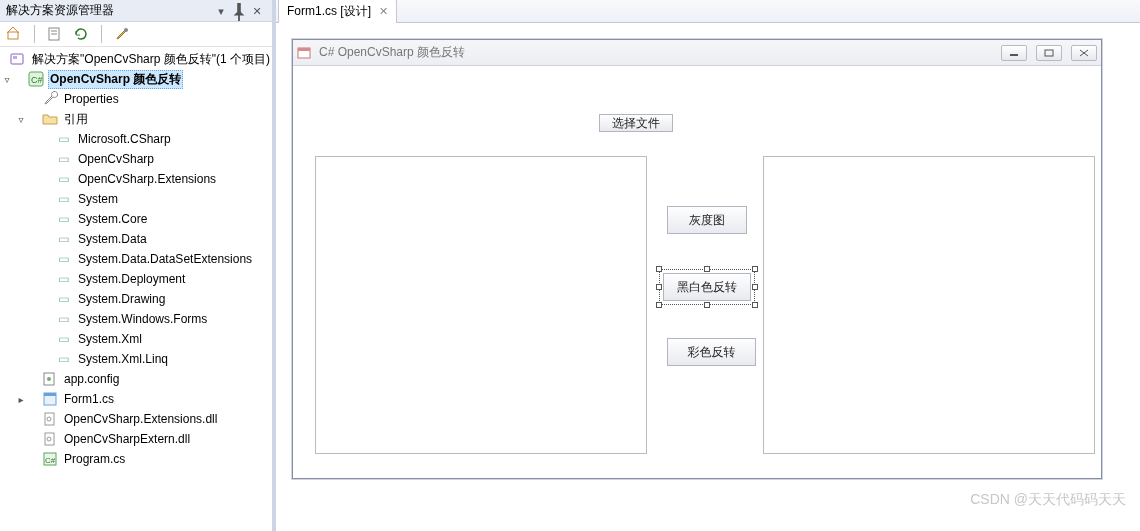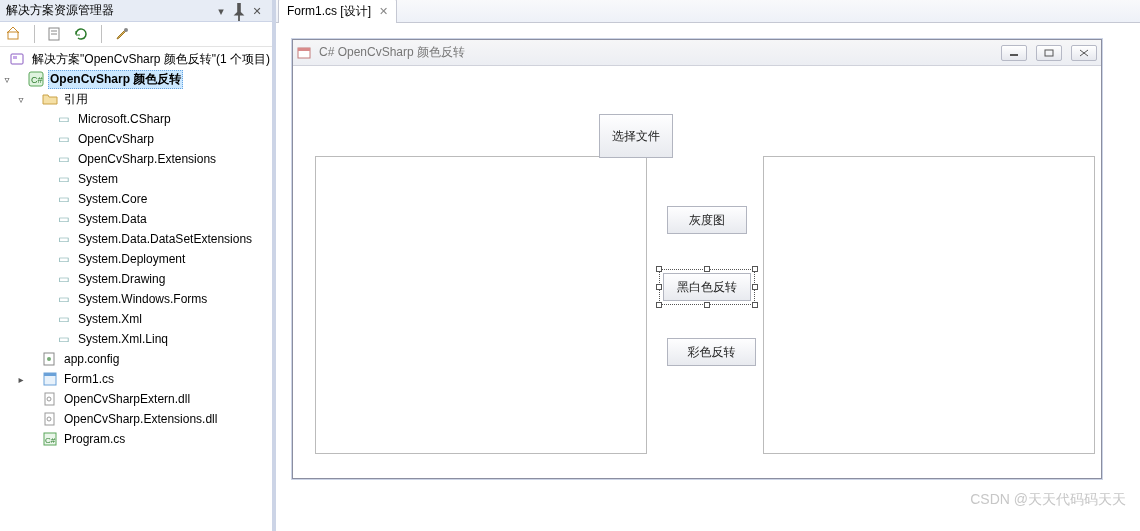--- a/index.html
+++ b/index.html
@@ -139,21 +139,21 @@
     .btn {
       position: absolute;
       border: 1px solid #b2b5c0;
       background: linear-gradient(#fefeff,#e8eaef);
       text-align: center;
       font-size: 12px;
       display: flex; align-items: center; justify-content: center;
       height: 28px;
       color: #222;
     }
-    .btn.select { left: 306px; top: 48px; width: 74px; height: 44px; }
+    .btn.select { left: 306px; top: 48px; width: 74px; height: 18px; }
     .btn.gray { left: 374px; top: 140px; width: 80px; }
     .btn.bw   { left: 370px; top: 207px; width: 88px; height: 28px; }
     .btn.color{ left: 374px; top: 272px; width: 89px; }
     
     .sel-adorn { position: absolute; border: 1px dotted #555; pointer-events: none; }
     .sel-adorn.bw-sel { left: 366px; top: 203px; width: 96px; height: 36px; }
     .handle { position: absolute; width: 6px; height: 6px; background: #fff; border: 1px solid #555; }
     .h-nw{ left:-4px; top:-4px;} .h-n{ left:calc(50% - 3px); top:-4px;} .h-ne{ right:-4px; top:-4px;}
     .h-w{ left:-4px; top:calc(50% - 3px);} .h-e{ right:-4px; top:calc(50% - 3px);}
     .h-sw{ left:-4px; bottom:-4px;} .h-s{ left:calc(50% - 3px); bottom:-4px;} .h-se{ right:-4px; bottom:-4px;}
@@ -229,20 +229,31 @@
         <span class="ico ico-csproj">
             <svg width="16" height="16">
               <rect x="1" y="1" width="14" height="14" rx="2" fill="#dff3df" stroke="#5aa65a"></rect>
               <text x="3" y="12" font-size="9" fill="#2a7a2a">C#</text>
             </svg>
           </span>
         <span class="lbl bold">OpenCvSharp 颜色反转</span>
       </div>
       <div class="node">
         <span class="ind"></span>
+          <span class="ind"></span>
+          <span class="ind"></span>
+        <span class="ico ico-prop">
+            <svg width="16" height="16">
+              <path d="M4 11l6-6a3 3 0 1 1 1 1l-6 6-2 1z" fill="none" stroke="#888"></path>
+            </svg>
+          </span>
+        <span class="lbl">Properties</span>
+      </div>
+      <div class="node">
+        <span class="ind"></span>
         <span class="arrow">▿</span>
         <span class="ind"></span>
         <span class="ico ico-folder">
             <svg width="16" height="16">
               <path d="M1 4h5l1 2h8v7H1z" fill="#f5e0a6" stroke="#caa247"></path>
             </svg>
           </span>
         <span class="lbl">引用</span>
       </div>
 
@@ -370,33 +381,33 @@
       <div class="node">
           <span class="ind"></span>
           <span class="ind"></span>
           <span class="ind"></span>
           <span class="ico ico-dll">
             <svg width="14" height="14">
               <rect x="2" y="1" width="9" height="12" fill="#fff" stroke="#999"></rect>
               <circle cx="6" cy="7" r="2" fill="none" stroke="#999"></circle>
             </svg>
           </span>
-          <span class="lbl">OpenCvSharpExtern.dll</span>
+          <span class="lbl">OpenCvSharp.Extensions.dll</span>
         </div>
       <div class="node">
           <span class="ind"></span>
           <span class="ind"></span>
           <span class="ind"></span>
           <span class="ico ico-dll">
             <svg width="14" height="14">
               <rect x="2" y="1" width="9" height="12" fill="#fff" stroke="#999"></rect>
               <circle cx="6" cy="7" r="2" fill="none" stroke="#999"></circle>
             </svg>
           </span>
-          <span class="lbl">OpenCvSharp.Extensions.dll</span>
+          <span class="lbl">OpenCvSharpExtern.dll</span>
         </div>
       <div class="node">
           <span class="ind"></span>
           <span class="ind"></span>
           <span class="ind"></span>
           <span class="ico ico-cs">
             <svg width="14" height="14">
               <rect x="1" y="1" width="12" height="12" fill="#eaf6ea" stroke="#5aa65a"></rect>
               <text x="2" y="11" font-size="8" fill="#2a7a2a">C#</text>
             </svg>

